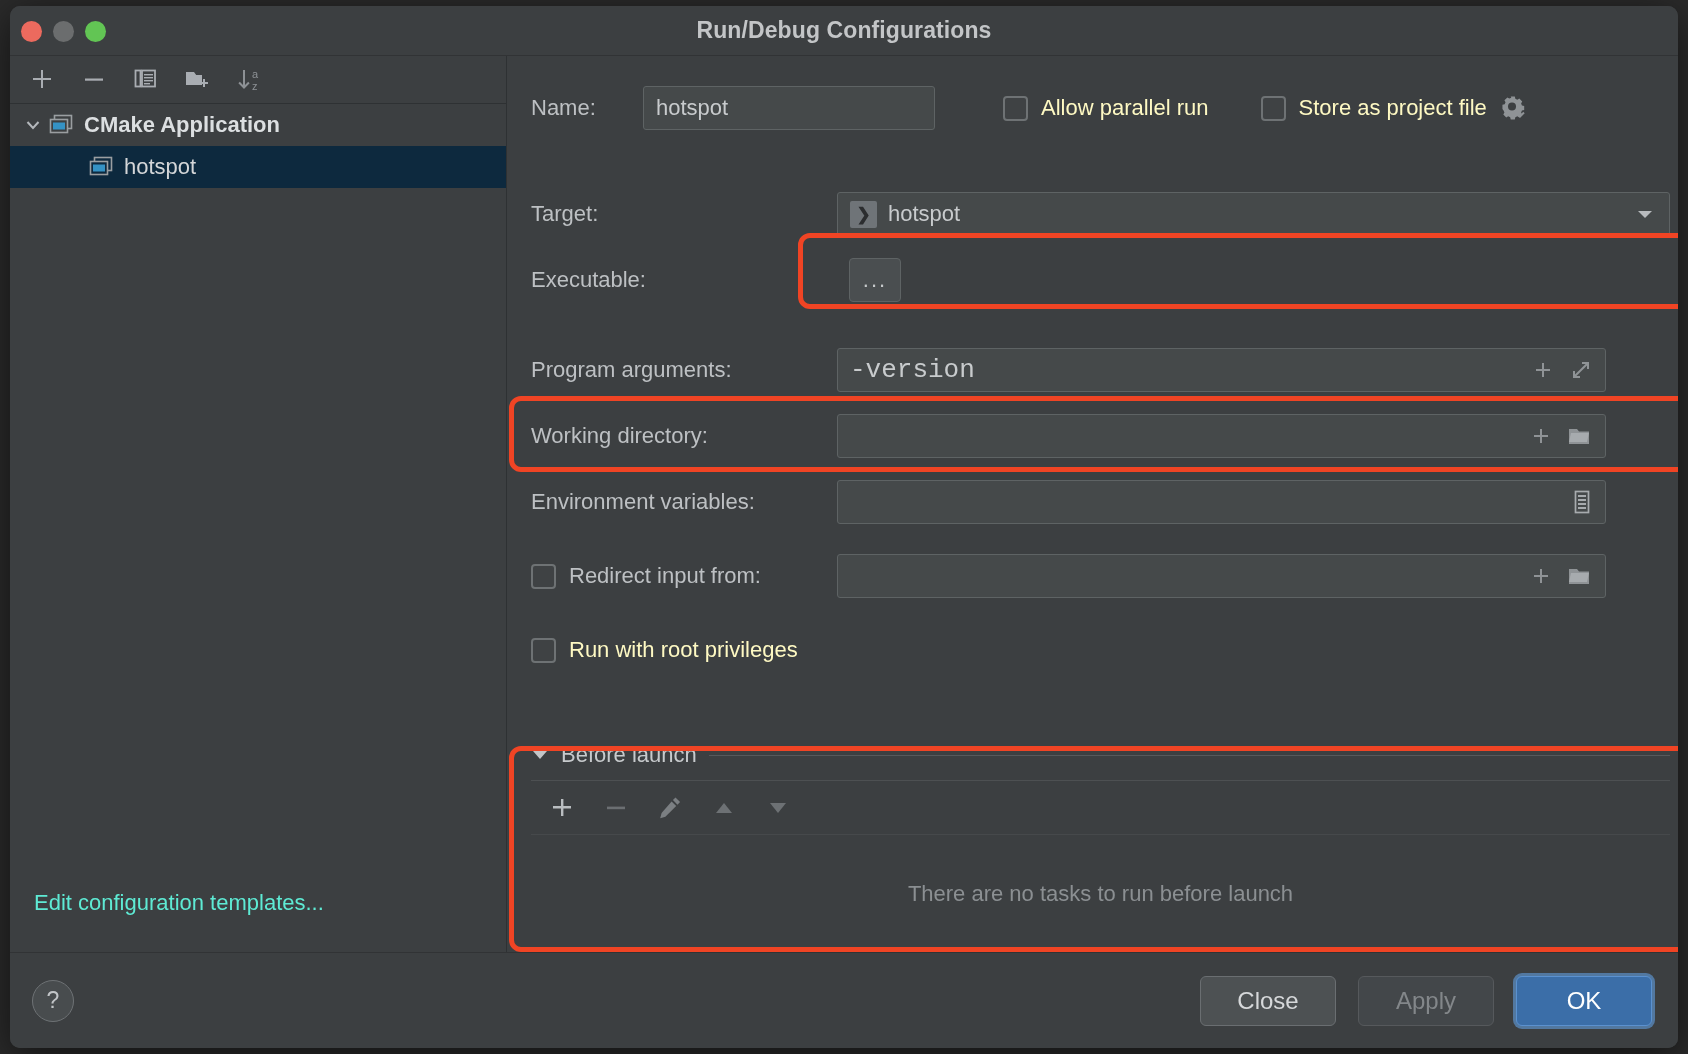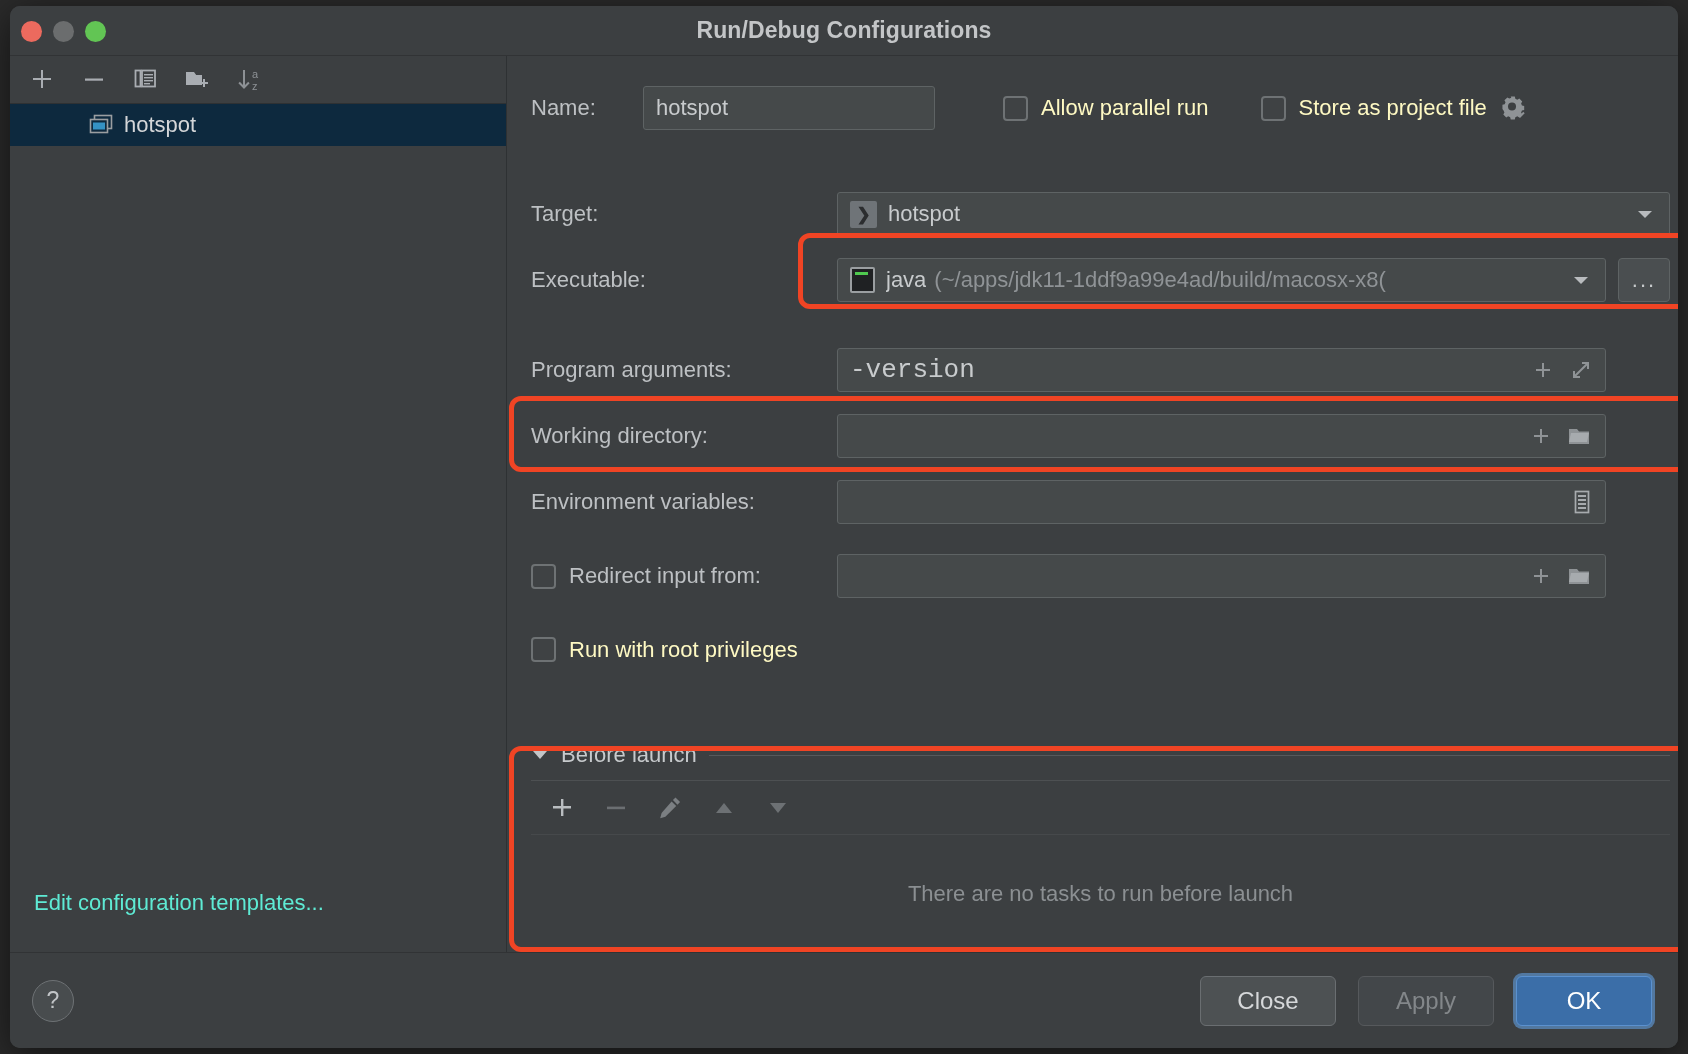--- a/index.html
+++ b/index.html
@@ -251,20 +251,35 @@
         <div class="tb-btn">
           <svg width="30" height="28" viewBox="0 0 30 28">
             <path d="M8 4v15l-3.2-3.2-1.4 1.4L9 23l5.6-5.8-1.4-1.4L10 19V4z" fill="#8d9195"></path>
             <text x="17" y="12" font-family="Liberation Sans, sans-serif" font-size="11" fill="#8d9195">a</text>
             <text x="17" y="24" font-family="Liberation Sans, sans-serif" font-size="11" fill="#8d9195">z</text>
           </svg>
         </div>
       </div>
 
       <div class="tree">
+        <div class="tree-row group">
+          <span class="twisty">
+            <svg width="18" height="18" viewBox="0 0 18 18">
+                <path d="M3.5 6l5.5 6 5.5-6" fill="none" stroke="#b3b7bb" stroke-width="2"></path>
+              </svg>
+          </span>
+          <span class="node-icon">
+            <svg width="26" height="22" viewBox="0 0 26 22">
+              <rect x="6.5" y="1.5" width="17" height="13" fill="none" stroke="#9a9ea1" stroke-width="1.6"></rect>
+              <rect x="2.5" y="5.5" width="17" height="13" fill="#3c3f41" stroke="#9a9ea1" stroke-width="1.6"></rect>
+              <rect x="5" y="8.5" width="12" height="7" fill="#3592c4"></rect>
+            </svg>
+          </span>
+          <span>CMake Application</span>
+        </div>
         <div class="tree-row child selected">
           <span class="node-icon">
             <svg width="26" height="22" viewBox="0 0 26 22">
               <rect x="6.5" y="1.5" width="17" height="13" fill="none" stroke="#9a9ea1" stroke-width="1.6"></rect>
               <rect x="2.5" y="5.5" width="17" height="13" fill="#0d293e" stroke="#9a9ea1" stroke-width="1.6"></rect>
               <rect x="5" y="8.5" width="12" height="7" fill="#3592c4"></rect>
             </svg>
           </span>
           <span>hotspot</span>
         </div>
@@ -303,32 +318,20 @@
           <span class="arrow">
             <svg width="20" height="14" viewBox="0 0 20 14">
                 <path d="M3 4l7 7 7-7z" fill="#b8bbbe"></path>
               </svg>
           </span>
         </div>
       </div>
 
       <div class="row">
         <div class="lbl lbl-col">Executable:</div>
-        <div class="field grow combo">
-          <span class="exec-icon">
-              <i></i>
-            </span>
-          <span class="txt">java</span>
-          <span class="txt muted" style="margin-left:8px">(~/apps/jdk11-1ddf9a99e4ad/build/macosx-x8(</span>
-          <span class="arrow">
-            <svg width="20" height="14" viewBox="0 0 20 14">
-                <path d="M3 4l7 7 7-7z" fill="#b8bbbe"></path>
-              </svg>
-          </span>
-        </div>
         <div class="dots-btn">...</div>
       </div>
 
       <div class="row" style="margin-top:46px">
         <div class="lbl lbl-col">Program arguments:</div>
         <div class="field grow">
           <span class="txt" style="font-family:'Liberation Mono',monospace;font-size:26px">-version</span>
           <span class="field-icons">
             <span>
               <svg width="24" height="24" viewBox="0 0 24 24">
@@ -405,21 +408,21 @@
                   <path d="M2 4h8l2 2.6h10V19H2z" fill="#8f9396"></path>
                   <path d="M4 8h18l-2 9H2z" fill="#a7abae"></path>
                 </svg>
             </span>
           </span>
         </div>
         <div style="width:52px;flex:0 0 52px;margin-left:12px"></div>
       </div>
 
       <div class="row" style="margin-top:30px">
-        <div style="display:flex;align-items:flex-start">
+        <div style="display:flex;align-items:flex-end">
           <div class="cbx"></div>
           <span class="cbx-lbl">Run with root privileges</span>
         </div>
       </div>
 
       <div class="before-wrap">
         <div class="before-head">
           <span class="tri">
             <svg width="18" height="12" viewBox="0 0 18 12">
                 <path d="M2 2h14L9 10z" fill="#c2c5c7"></path>

